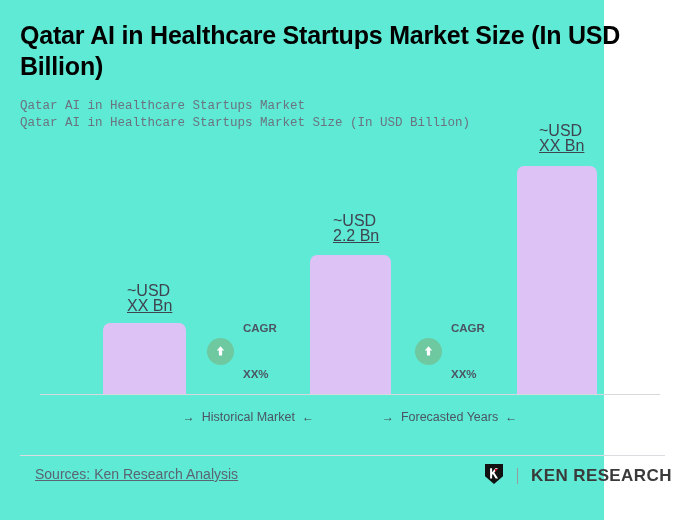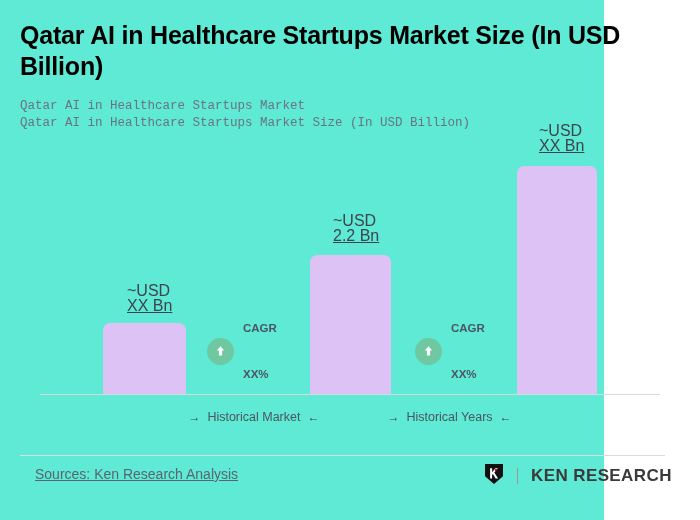--- a/index.html
+++ b/index.html
@@ -226,21 +226,21 @@
   </div>
 
   <div class="years-row">
     <div class="year-label">
       <span class="year-arrow">→</span>
       <span>Historical Market</span>
       <span class="year-arrow">←</span>
     </div>
     <div class="year-label">
       <span class="year-arrow">→</span>
-      <span>Historical Years</span>
+      <span>Forecasted Years</span>
       <span class="year-arrow">←</span>
     </div>
   </div>
 
   <div class="footer-divider"></div>
 
   <div class="footer-source">Sources: Ken Research Analysis</div>
 
   <div class="brand">
     <span>

